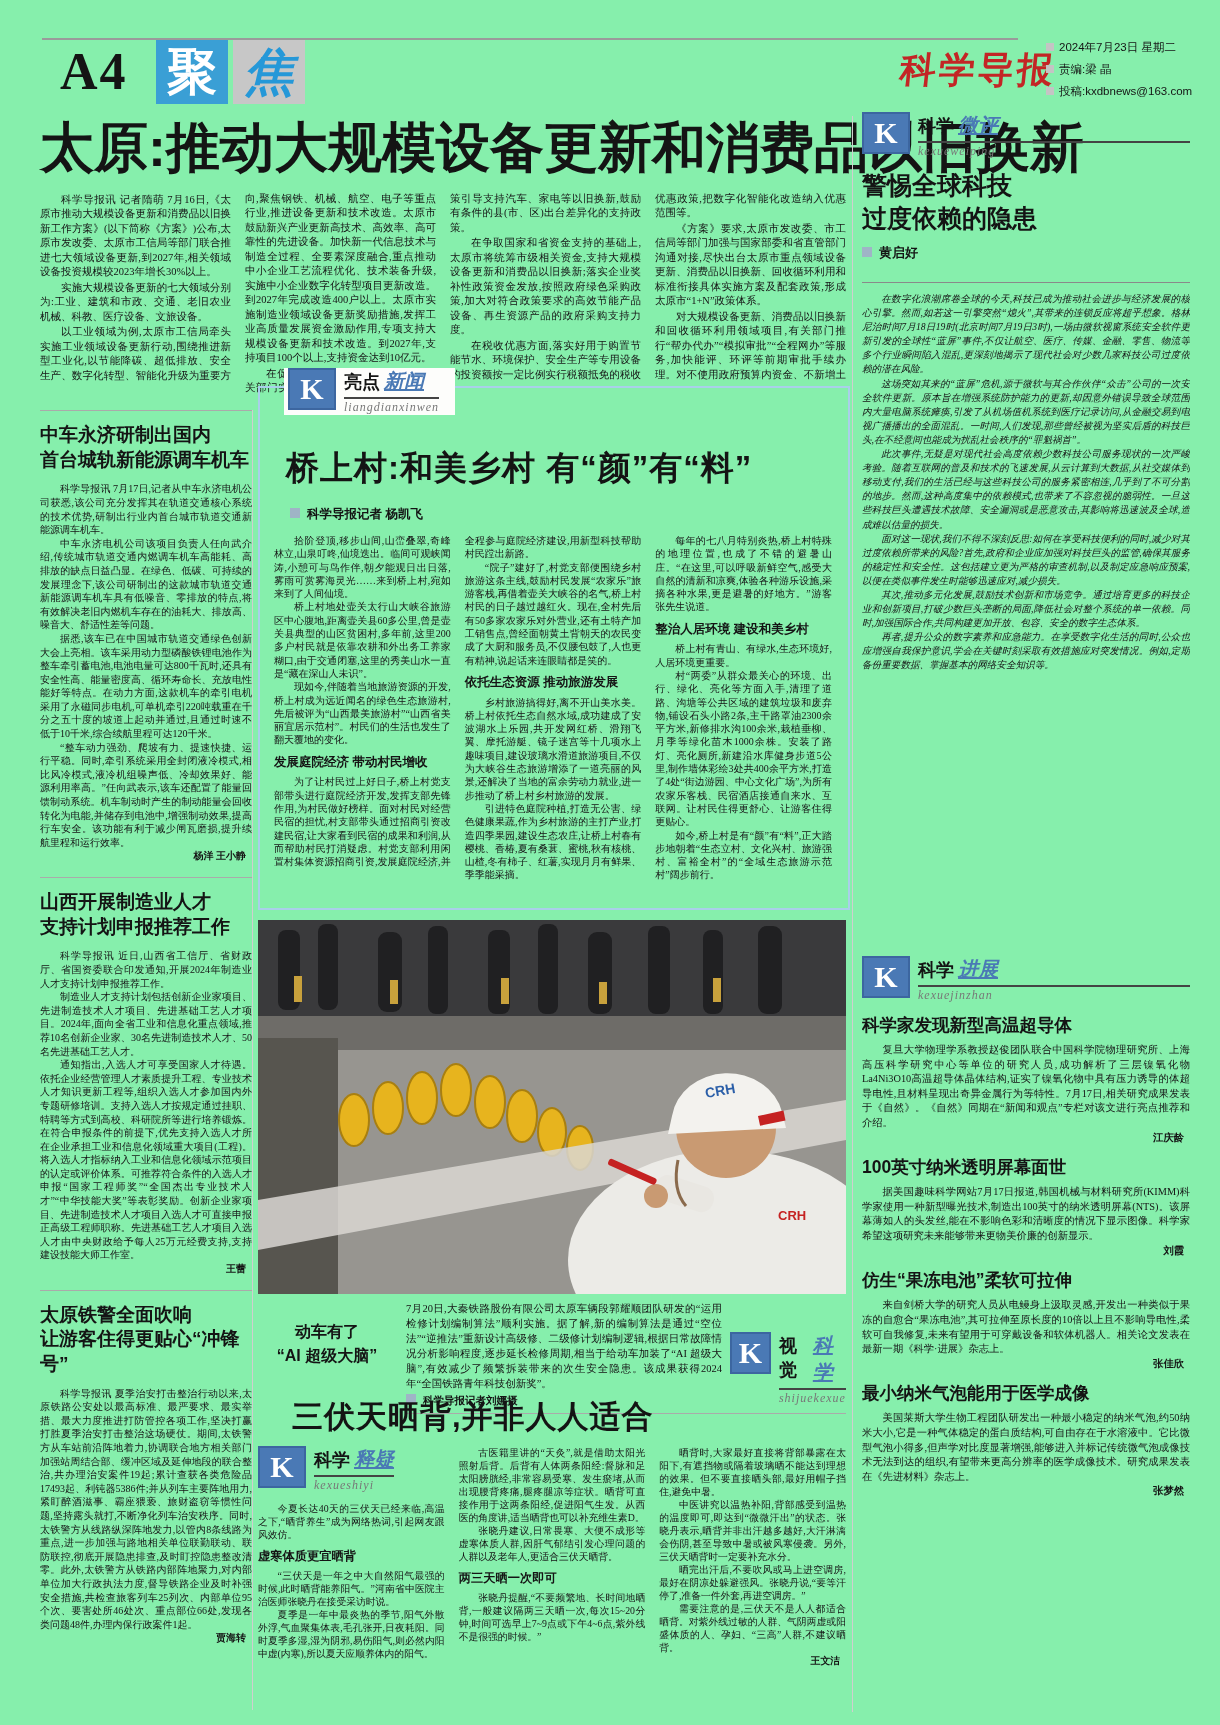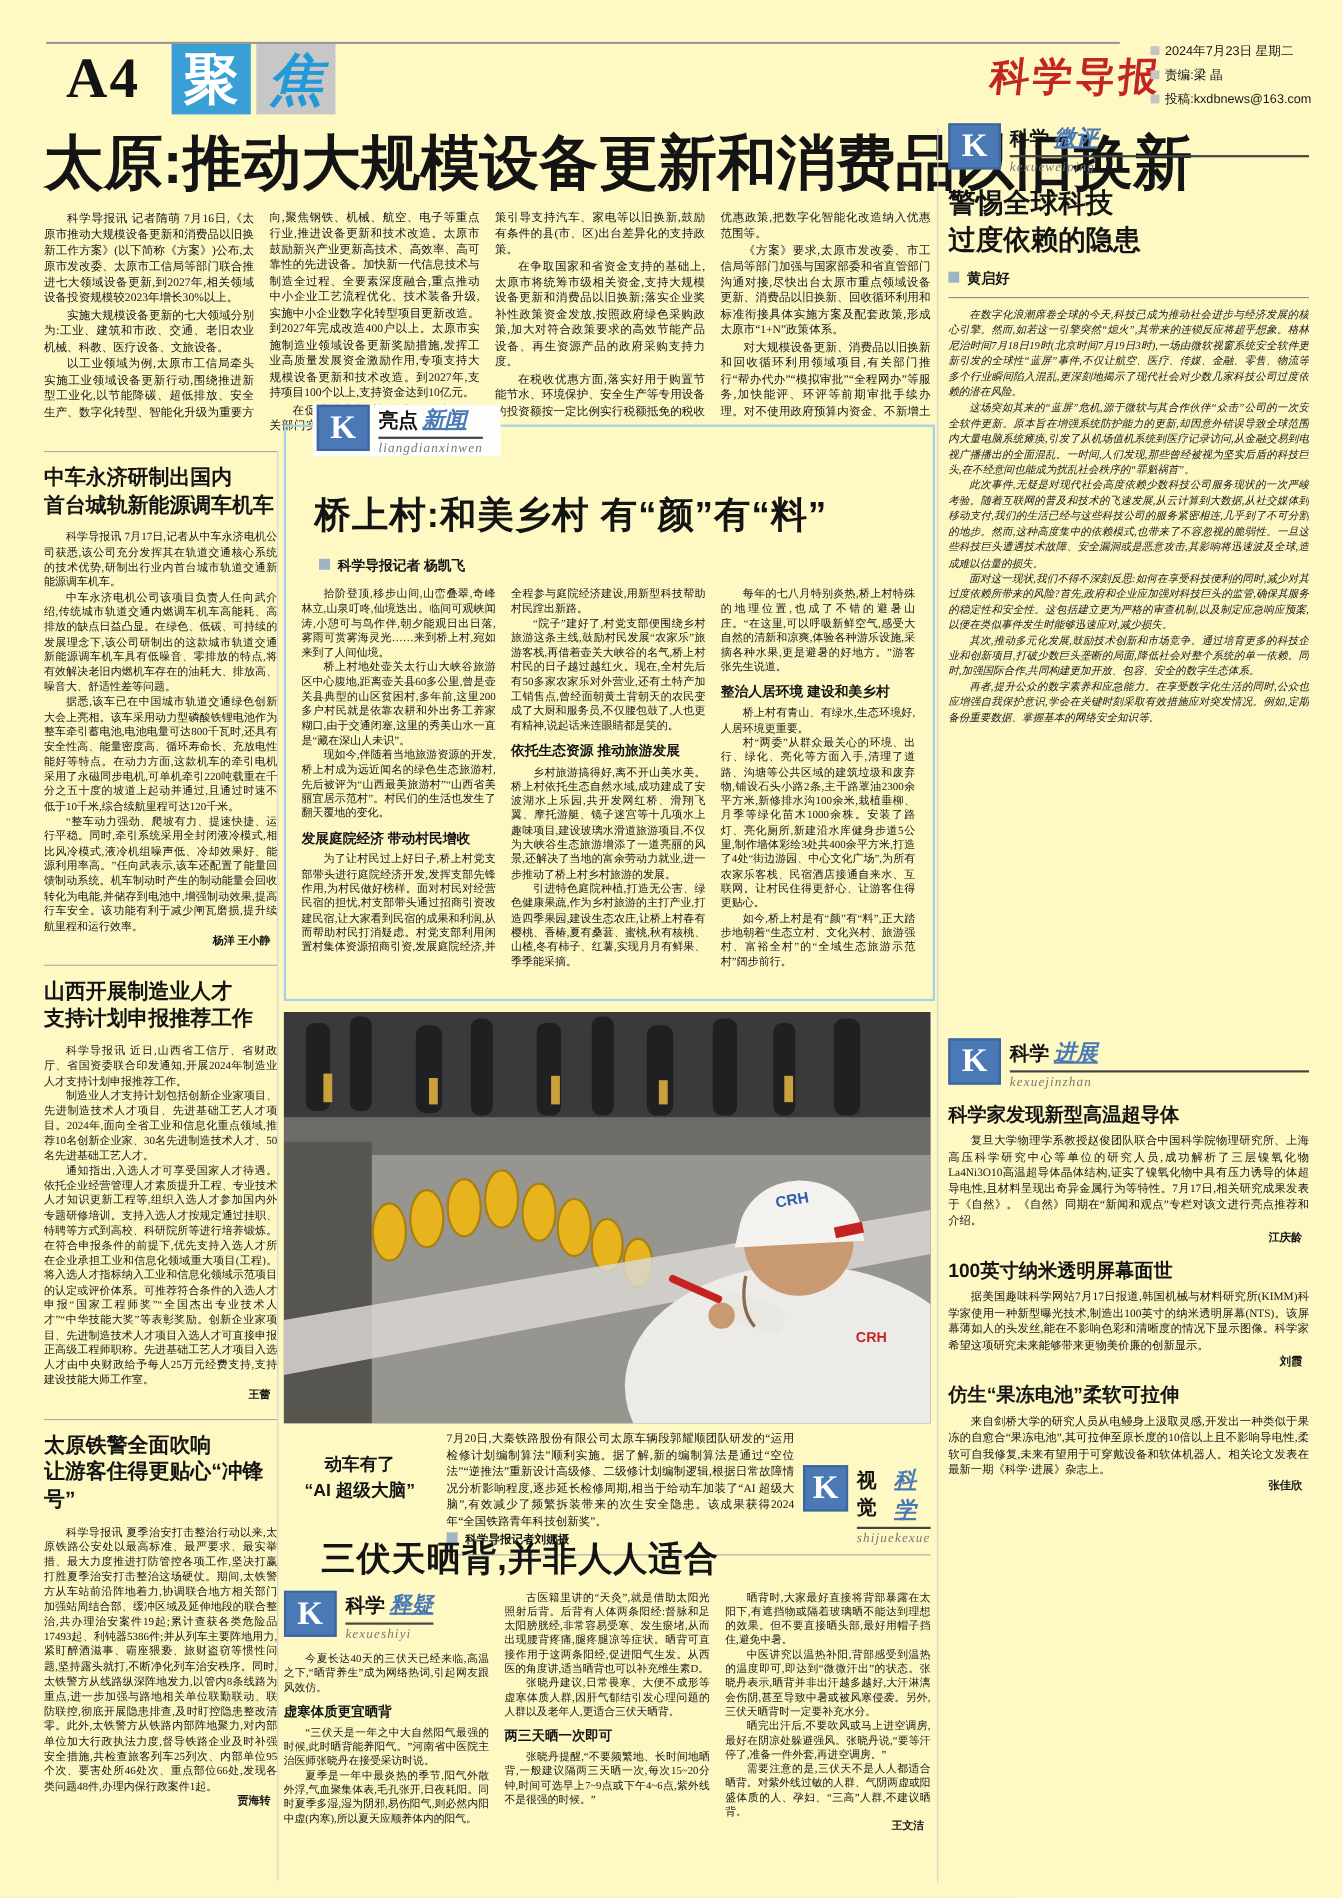--- a/index.html
+++ b/index.html
@@ -1,16 +1,16 @@
 <!DOCTYPE html>
 <html><head>
 <meta charset="utf-8">
 <style>
   html,body{margin:0;padding:0;background:#e8e8e8;}
-  #page{position:relative;width:1220px;height:1725px;background:#fef9c3;margin:0 auto;
+  #page{position:relative;width:1220px;height:1725px;background:#86efac;margin:0 auto;
         font-family:"Liberation Serif","DejaVu Serif",serif;color:#141414;overflow:hidden;}
   .abs{position:absolute;}
   .sans{font-family:"Liberation Sans","DejaVu Sans",sans-serif;}
   
   #top-rule{left:42px;top:38px;width:976px;height:2px;background:#9a9a9a;}
   #page-num{left:60px;top:42px;font-size:52px;font-weight:bold;letter-spacing:2px;}
   #jujiao{left:156px;top:40px;display:flex;gap:5px;}
   .jj{width:72px;height:64px;display:flex;align-items:center;justify-content:center;
       font-size:50px;font-weight:bold;}
   .jj1{background:#3a9fd5;color:#fff;}
@@ -69,21 +69,21 @@
   #cap-logo{width:116px;align-self:flex-end;padding-bottom:2px;}
   
   #shaibei{left:258px;top:1396px;width:588px;}
   #sb-headline{font-size:31px;font-weight:900;margin:0 0 8px 34px;letter-spacing:1px;}
   #sb-cols{height:266px;column-count:3;column-gap:14px;font-size:9.8px;line-height:1.33;overflow:hidden;}
   #sb-logo{margin-bottom:8px;}
   
   #sidebar{left:862px;top:112px;width:328px;height:1606px;overflow:hidden;}
   #wp-headline{font-family:"Liberation Sans","DejaVu Sans",sans-serif;font-weight:800;
                font-size:25px;line-height:1.3;margin:10px 0 10px 0;}
-  .author-row{border-bottom:1px solid #8a8a8a;padding-bottom:8px;margin-bottom:9px;
+  .author-row{border-bottom:1px solid #8a8a8a;padding-bottom:20px;margin-bottom:9px;
               font-size:13px;font-weight:bold;}
   #wp-body{height:650px;overflow:hidden;font-size:9.6px;line-height:1.47;font-style:italic;}
   #jz-logo{margin:14px 0 10px 0;}
   .sj-title{font-family:"Liberation Sans","DejaVu Sans",sans-serif;font-weight:800;
             font-size:17.5px;margin:10px 0 6px 0;}
   .sj-body{font-size:10.3px;line-height:1.42;}
 </style>
 </head>
 <body>
 
@@ -361,15 +361,24 @@
     </div>
     <div class="sj-article">
       <div class="sj-title">仿生“果冻电池”柔软可拉伸</div>
       <div class="sj-body">
         <div>
             <div class="blk t-p"><span>来自剑桥大学的研究人员从电鳗身上汲取灵感,开发出一种类似于果冻的自愈合“果冻电池”,其可拉伸至原长度的10倍以上且不影响导电性,柔软可自我修复,未来有望用于可穿戴设备和软体机器人。相关论文发表在最新一期《科学·进展》杂志上。</span></div>
             <div class="blk t-sig"><span>张佳欣</span></div>
           </div>
       </div>
     </div>
+    <div class="sj-article">
+      <div class="sj-title">最小纳米气泡能用于医学成像</div>
+      <div class="sj-body">
+        <div>
+            <div class="blk t-p"><span>美国莱斯大学生物工程团队研发出一种最小稳定的纳米气泡,约50纳米大小,它是一种气体稳定的蛋白质结构,可自由存在于水溶液中。它比微型气泡小得多,但声学对比度显著增强,能够进入并标记传统微气泡成像技术无法到达的组织,有望带来更高分辨率的医学成像技术。研究成果发表在《先进材料》杂志上。</span></div>
+            <div class="blk t-sig"><span>张梦然</span></div>
+          </div>
+      </div>
+    </div>
   </aside>
 
 </div>
 
 </body></html>

